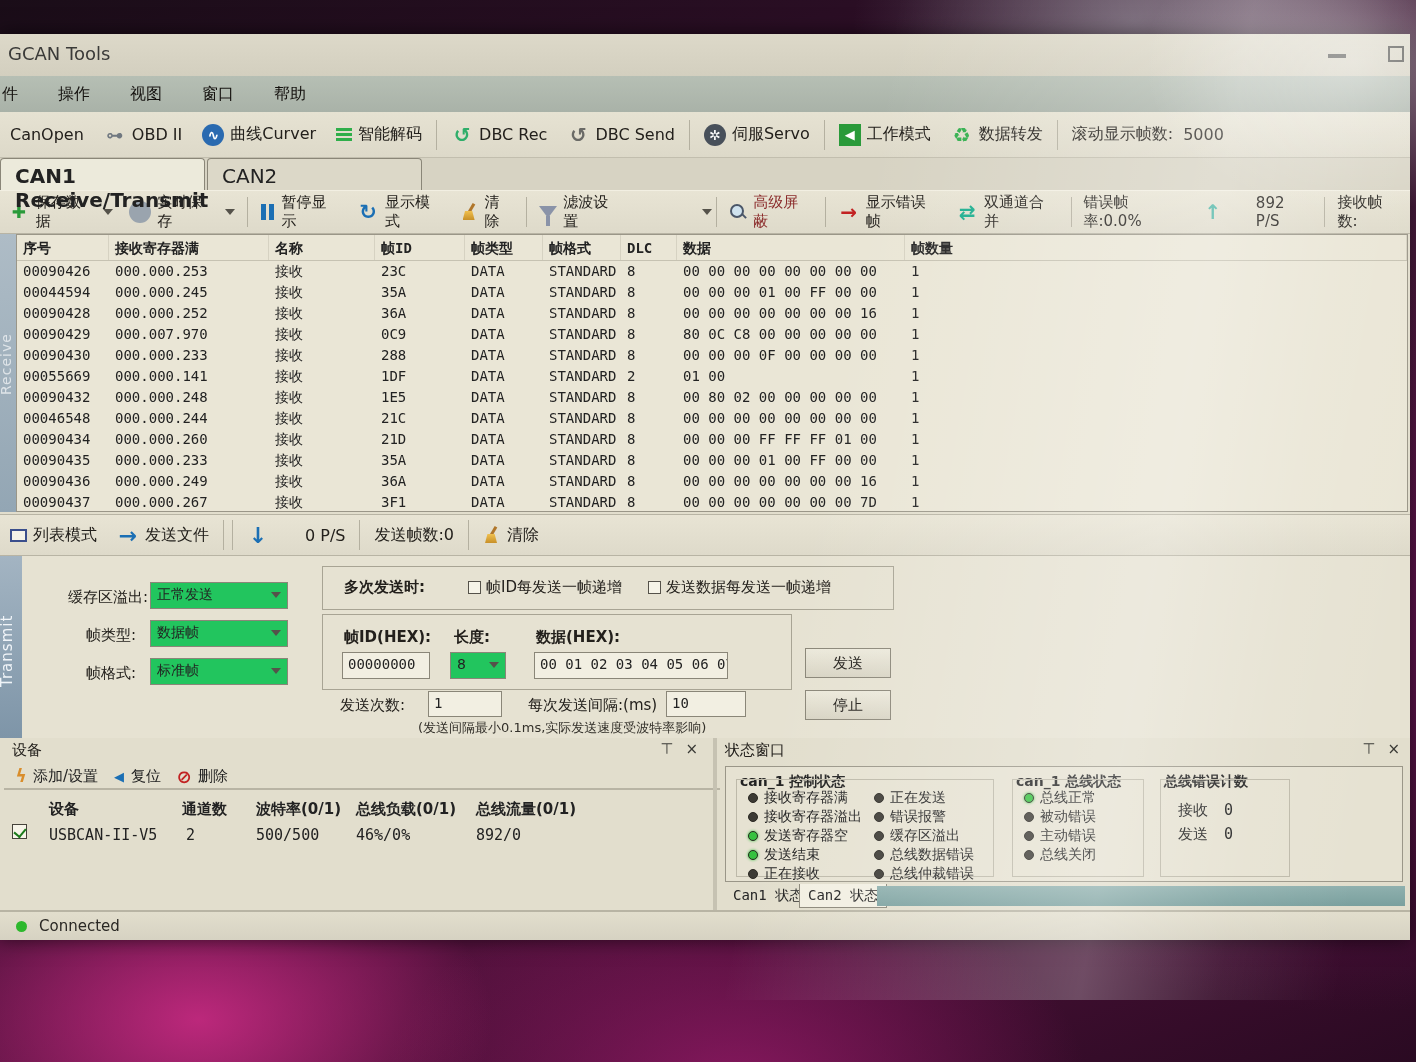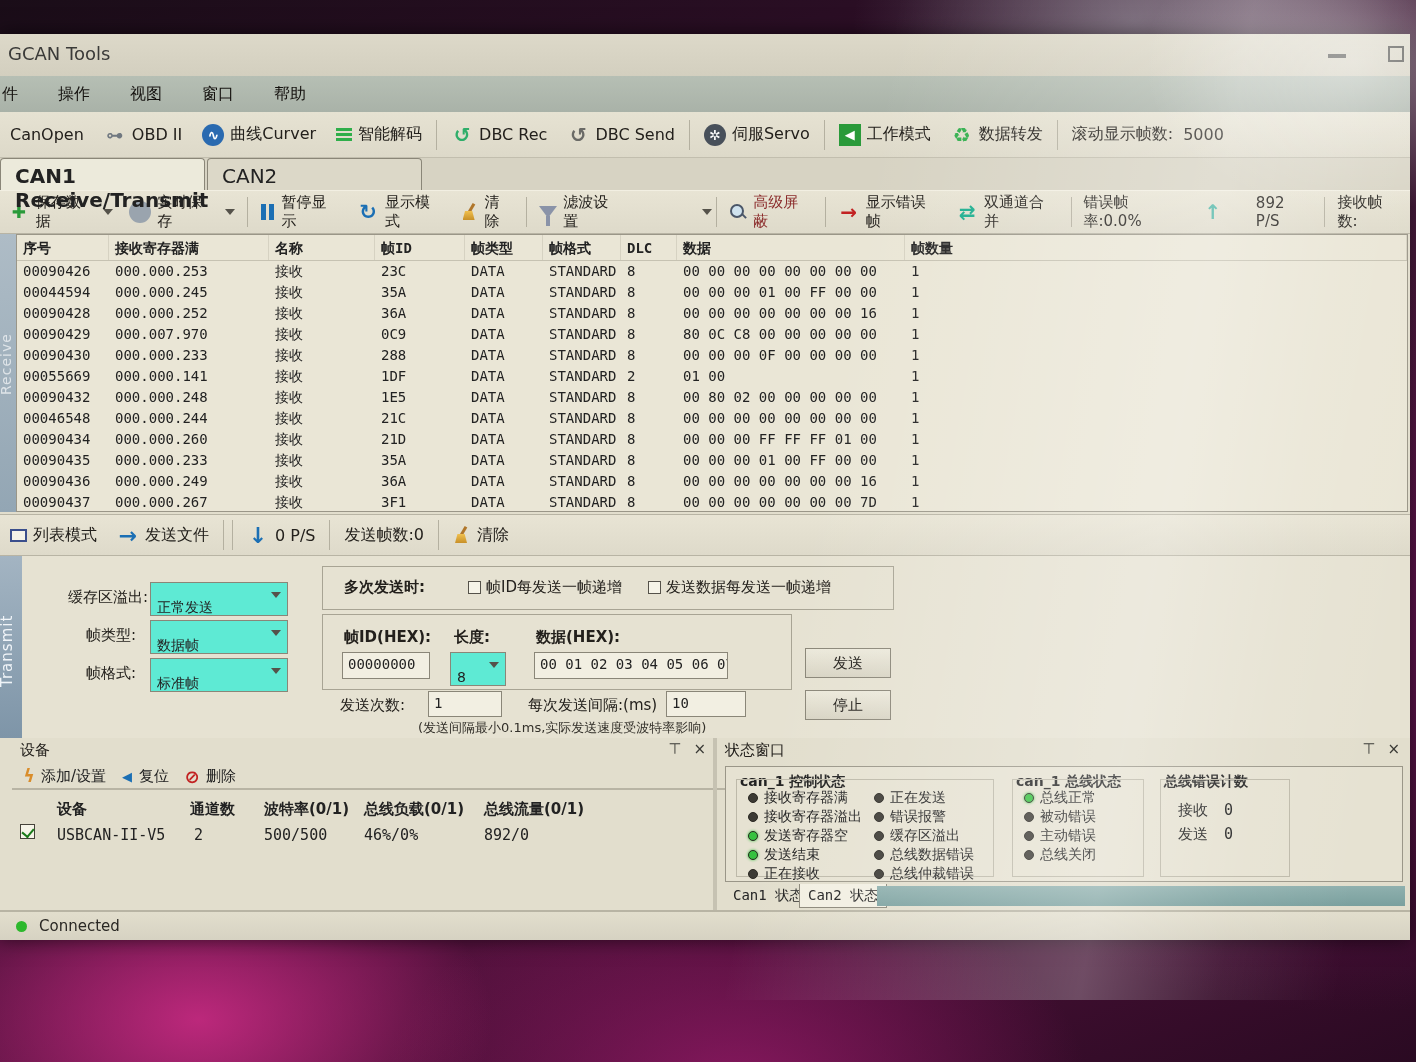--- a/index.html
+++ b/index.html
@@ -74,36 +74,36 @@
     font-size:16px; color:#23201c; border-top:1px solid #b8b4a4; border-bottom:1px solid #b8b4a4; }
   .tpanel { position:absolute; left:0; top:522px; width:100%; height:182px; background:#e6e2d2; }
   .tstrip { position:absolute; left:0; top:0; width:22px; height:182px;
     background:linear-gradient(#a3b4c2,#7e95a8); }
   .dockicon { position:absolute; left:5px; top:2px; width:17px; height:13px;
     border:2px solid #3a4e8c; background:#f4f2e8; }
   .flabel { position:absolute; font-size:15px; color:#23201c; white-space:nowrap; }
   .field { position:absolute; background:#f2efe2; border:1px solid #8a8678;
     font-size:14px; font-family:"DejaVu Sans Mono","DejaVu Sans",monospace;
     padding:3px 5px; white-space:nowrap; overflow:hidden; }
-  .combo { position:absolute; background:#5eead4; border:1px solid #8a8678;
-    font-size:14px; padding:16px 6px; }
+  .combo { position:absolute; background:#22c55e; border:1px solid #8a8678;
+    font-size:14px; padding:3px 6px; }
   .combo .drop { position:absolute; right:6px; top:9px; }
   .gbox { position:absolute; border:1px solid #a8a494; }
   .cbx { display:inline-block; width:13px; height:13px; border:1px solid #55524a;
     background:#f6f4e8; vertical-align:-2px; margin-right:5px; }
   .pushbtn { position:absolute; background:linear-gradient(#ece9db,#d8d4c4);
     border:1px solid #8a8678; font-size:15px; text-align:center; color:#23201c; }
   .note { position:absolute; font-size:13px; color:#33302a; }
 
   
   .dock { position:absolute; left:0; top:704px; width:100%; height:172px; background:#e2decd; }
   .panel-title { position:absolute; top:0; height:24px; font-size:15px; color:#23201c;
     padding:3px 0 0 8px; width:100%; }
   .pin-close { position:absolute; top:2px; display:flex; gap:12px; font-size:15px; color:#3a3a36; }
-  .devpanel { position:absolute; left:12px; top:0; width:716px; height:172px; }
+  .devpanel { position:absolute; left:4px; top:0; width:716px; height:172px; }
   .dtoolbar { position:absolute; left:0; top:26px; width:100%; height:26px; display:flex;
     align-items:center; gap:14px; font-size:15px; padding-left:10px;
     border-bottom:2px solid #b8b4a4; }
   .dtoolbar .titem { padding:0; gap:5px; }
   .dhead { position:absolute; top:62px; font-size:15px; font-weight:bold; white-space:nowrap; }
   .dcell { position:absolute; top:88px; font-size:15px; font-family:"DejaVu Sans Mono","DejaVu Sans",monospace; white-space:nowrap; }
   .dcheck { position:absolute; left:8px; top:86px; width:15px; height:15px;
     border:1px solid #45423a; background:#f6f4e8; }
   .dcheck::after { content:""; position:absolute; left:3px; top:1px; width:6px; height:9px;
     border:solid #1a7a1a; border-width:0 2px 2px 0; transform:rotate(40deg); }
@@ -446,21 +446,21 @@
       <span>列表模式</span>
       </span>
     <span class="titem">
       <span class="ic" style="color:#1b6fb4;font-size:22px">→</span>
       <span>发送文件</span>
       </span>
     <span class="sep"></span>
     <span class="sep"></span>
     <span class="titem">
       <span class="ic" style="color:#1b6fb4;font-size:22px">↓</span>
-      <span style="">0 P/S</span>
+      <span style="margin-left:30px">0 P/S</span>
       </span>
     <span class="sep"></span>
     <span class="titem">发送帧数:0</span>
     <span class="sep"></span>
     <span class="titem">
       <span class="i-broom"></span>
       <span>清除</span>
       </span>
   </div>
 

